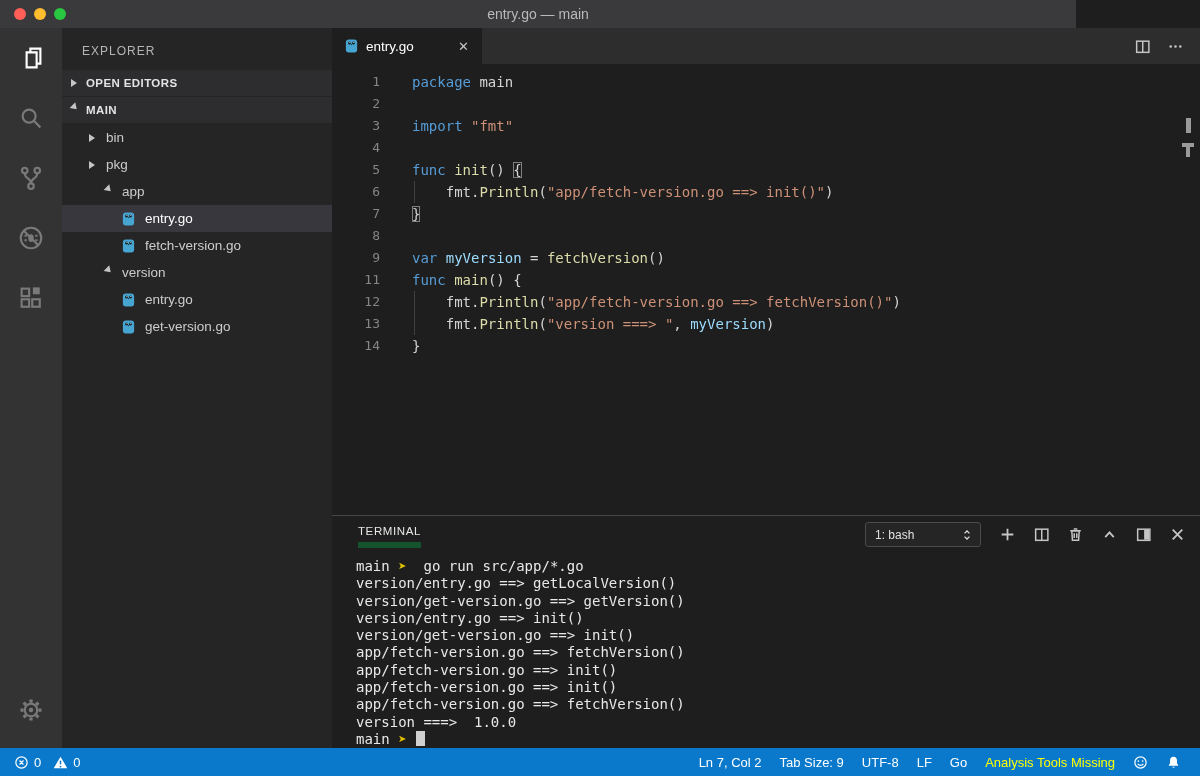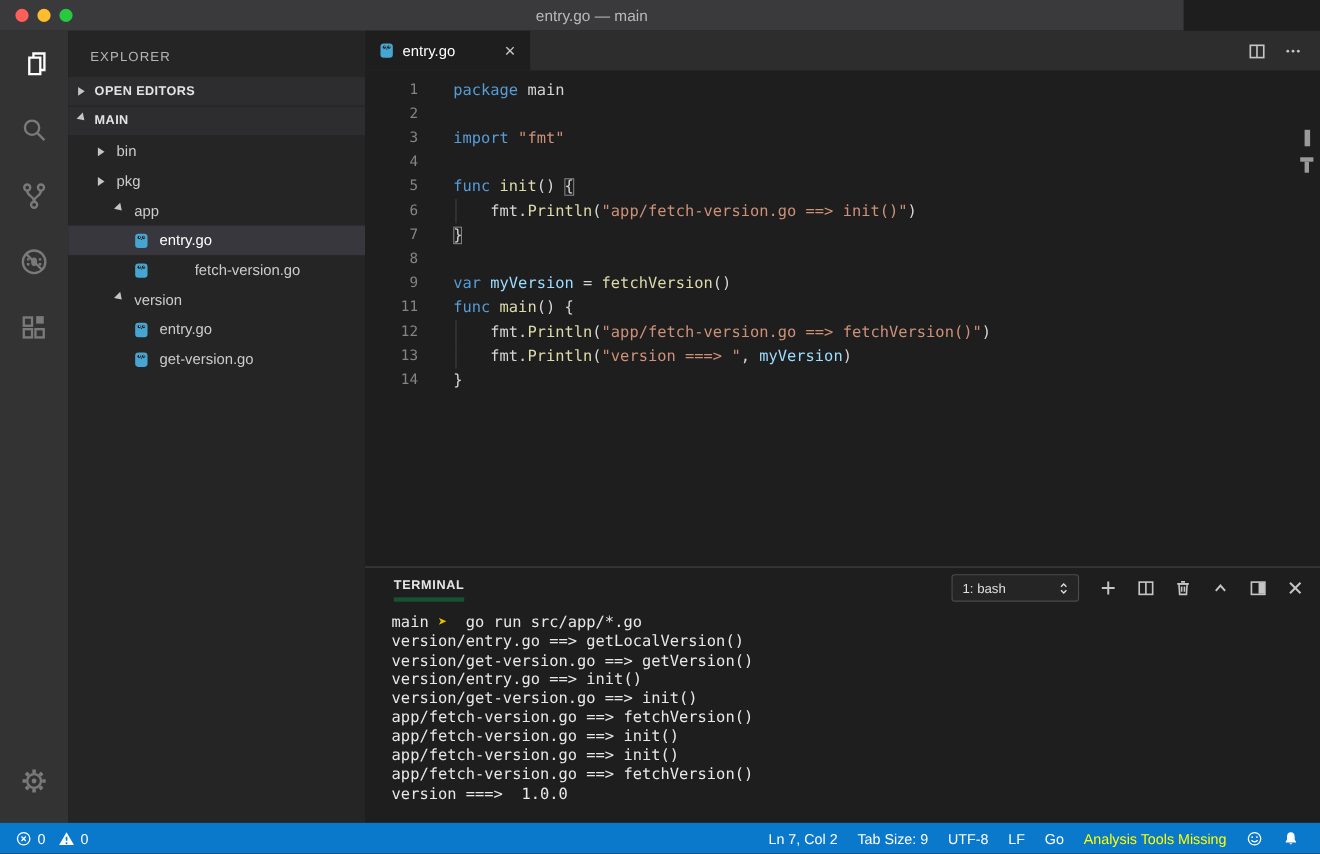--- a/index.html
+++ b/index.html
@@ -60,22 +60,22 @@
 
   .ruler-mark { position:absolute; background:#9a9a9a; }
   .m1 { right:9px; top:90px; width:5px; height:15px; }
   .m2 { right:6px; top:115px; width:12px; height:4px; }
   .m2::after { content:""; position:absolute; left:4px; top:4px; width:4px; height:10px; background:#9a9a9a; }
 
   
   .panel { position:absolute; left:332px; right:0; top:515px; bottom:28px; background:#1E1E1E;
            border-top:1px solid #474747; }
   .panel-header { height:37px; display:flex; align-items:center; padding:0 14px 0 26px; }
-  .panel-title { font-size:11.5px; font-weight:bold; letter-spacing:.6px; color:#e7e7e7;
-                 border-bottom:4px solid #14532d; padding-bottom:5px; margin-top:4px; cursor:pointer; }
+  .panel-title { font-size:11.5px; font-weight:normal; letter-spacing:.6px; color:#e7e7e7;
+                 border-bottom:6px solid #14532d; padding-bottom:5px; margin-top:4px; cursor:pointer; }
   .term-dropdown { margin-left:auto; width:116px; height:25px; background:#252526;
                    border:1px solid #4b4b4b; border-radius:3px; display:flex; align-items:center;
                    padding:0 6px 0 9px; font-size:12px; color:#e0e0e0; cursor:pointer; }
   .term-dropdown span:first-child { flex:1; }
   .dd-arrows svg { width:14px; height:16px; }
   .panel-actions { display:flex; align-items:center; gap:17px; margin-left:18px; color:#c5c5c5; }
   .panel-actions .icon-btn svg { width:17px; height:17px; }
 
   .term { padding:5px 0 0 24px; font-family:"DejaVu Sans Mono", monospace; font-size:14px;
           line-height:17.3px; color:#e8e8e8; }
@@ -180,21 +180,21 @@
         <span class="goicon deco"><svg viewBox="0 0 16 17">
             <rect x="2" y="1.5" width="12" height="14" rx="3.2" fill="#47a6d1"></rect>
             <circle cx="5.9" cy="5.2" r="1.6" fill="#17262e"></circle>
             <circle cx="10.1" cy="5.2" r="1.6" fill="#17262e"></circle>
             <circle cx="6.3" cy="4.8" r=".55" fill="#fff"></circle>
             <circle cx="10.5" cy="4.8" r=".55" fill="#fff"></circle>
             <circle cx="8" cy="7" r=".6" fill="#17262e"></circle>
           </svg></span>
         <span class="tree-label">entry.go</span>
       </div>
-      <div class="tree-row" style="padding-left: 59px; gap: 32px;">
+      <div class="tree-row" style="padding-left: 59px;">
         <span class="goicon deco"><svg viewBox="0 0 16 17">
             <rect x="2" y="1.5" width="12" height="14" rx="3.2" fill="#47a6d1"></rect>
             <circle cx="5.9" cy="5.2" r="1.6" fill="#17262e"></circle>
             <circle cx="10.1" cy="5.2" r="1.6" fill="#17262e"></circle>
             <circle cx="6.3" cy="4.8" r=".55" fill="#fff"></circle>
             <circle cx="10.5" cy="4.8" r=".55" fill="#fff"></circle>
             <circle cx="8" cy="7" r=".6" fill="#17262e"></circle>
           </svg></span>
         <span class="tree-label">fetch-version.go</span>
       </div>
@@ -349,20 +349,21 @@
       <div class="trow"><span>main </span><span style="color: rgb(227, 193, 0);">➤</span><span>  go run src/app/*.go</span></div>
       <div class="trow"><span>version/entry.go ==&gt; getLocalVersion()</span></div>
       <div class="trow"><span>version/get-version.go ==&gt; getVersion()</span></div>
       <div class="trow"><span>version/entry.go ==&gt; init()</span></div>
       <div class="trow"><span>version/get-version.go ==&gt; init()</span></div>
       <div class="trow"><span>app/fetch-version.go ==&gt; fetchVersion()</span></div>
       <div class="trow"><span>app/fetch-version.go ==&gt; init()</span></div>
       <div class="trow"><span>app/fetch-version.go ==&gt; init()</span></div>
       <div class="trow"><span>app/fetch-version.go ==&gt; fetchVersion()</span></div>
       <div class="trow"><span>version ===&gt;  1.0.0</span></div>
+      <div class="trow"><span>main </span><span style="color: rgb(227, 193, 0);">➤</span><span> </span><span class="cursor"></span></div>
     </div>
 </div>
 
 <div class="statusbar">
   <div class="sb-left" id="status-left">
       <div class="sb-item" style="padding: 0px 4px;">
         <span style="line-height: 0;"><svg viewBox="0 0 16 16" fill="none" stroke="#fff" stroke-width="1.3">
             <circle cx="8" cy="8" r="6"></circle>
             <path d="M5.9 5.9l4.2 4.2M10.1 5.9l-4.2 4.2"></path>
           </svg></span>

